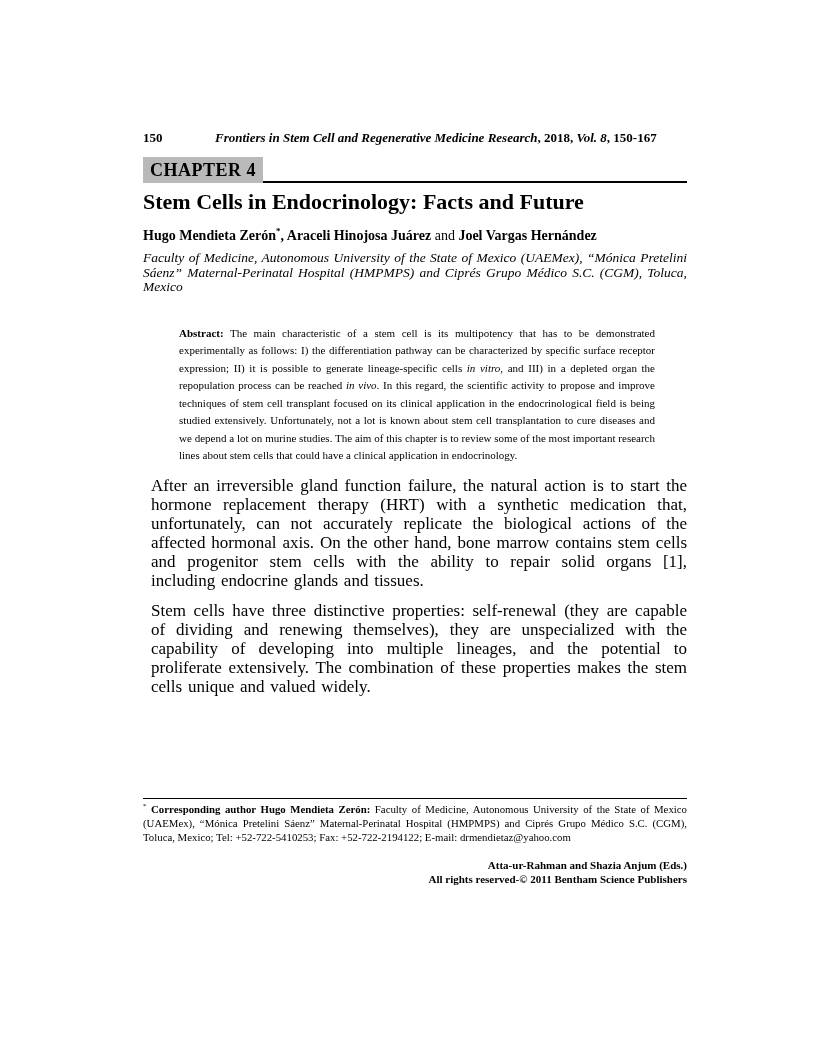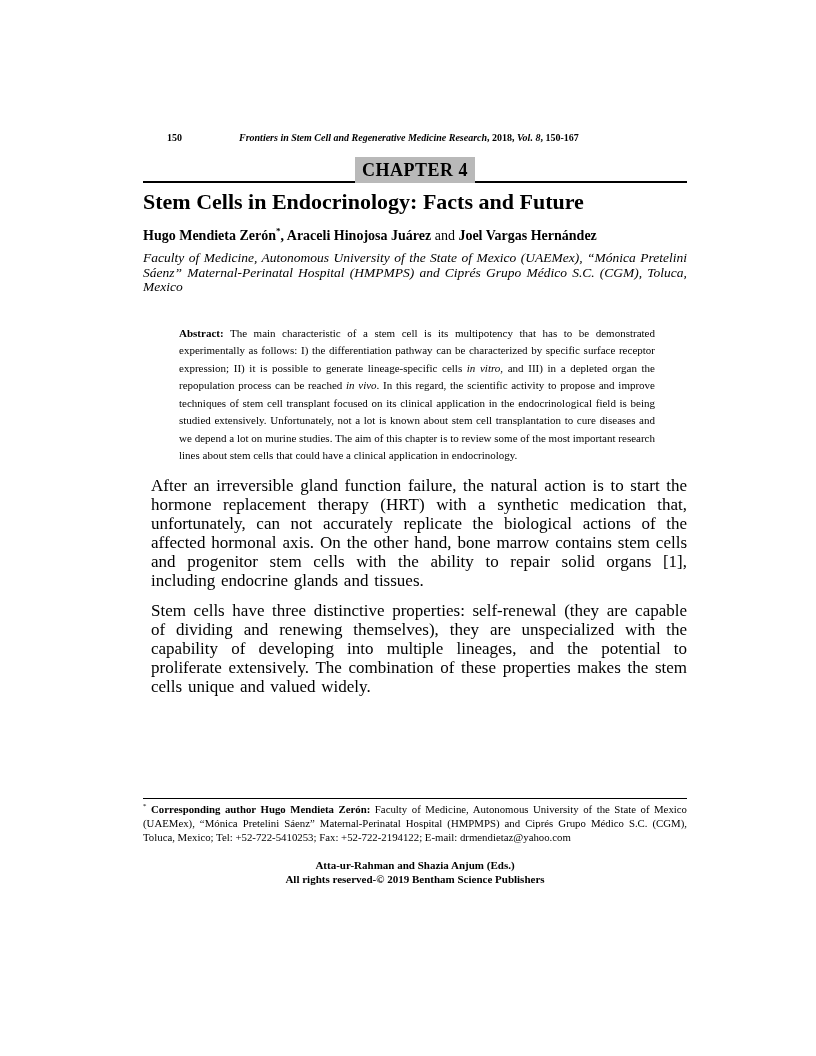--- a/index.html
+++ b/index.html
@@ -18,31 +18,30 @@
   }
   .content {
     position:absolute;
     left:143px; top:0;
     width:544px;
     padding-top:131px;
   }
   
   .running-head {
     display:flex;
-    font-size:10px;
+    font-size:13px;
     line-height:14px;
-    margin-left:24px;
   }
   .page-number { font-weight:bold; width:72px; flex:0 0 72px; }
   .journal-ref { flex:1; }
   
   .chapter-row {
     margin-top:12px;
     border-bottom:2.5px solid #000;
-    text-align:center;
+    text-align:left;
     height:26px;
   }
   .chapter-box {
     display:inline-block;
     background:#b9b9b9;
     font-weight:bold;
     font-size:18px;
     line-height:26px;
     padding:0 7px;
     letter-spacing:0.5px;
@@ -105,21 +104,21 @@
     padding-top:4px;
     font-size:10.8px;
     line-height:13.8px;
     text-align:justify;
   }
   
   .credits {
     position:absolute;
     left:143px; top:858px;
     width:544px;
-    text-align:center;
+    text-align:right;
     font-weight:bold;
     font-size:11px;
     line-height:14px;
   }
   
   .seg-n  { }
   .seg-b  { font-weight:bold; }
   .seg-i  { font-style:italic; }
   .seg-bi { font-weight:bold; font-style:italic; }
   sup { font-size:65%; line-height:0; }
@@ -152,15 +151,15 @@
 
     <p class="body-para">After an irreversible gland function failure, the natural action is to start the hormone replacement therapy (HRT) with a synthetic medication that, unfortunately, can not accurately replicate the biological actions of the affected hormonal axis. On the other hand, bone marrow contains stem cells and progenitor stem cells with the ability to repair solid organs [1], including endocrine glands and tissues.</p>
     <p class="body-para">Stem cells have three distinctive properties: self-renewal (they are capable of dividing and renewing themselves), they are unspecialized with the capability of developing into multiple lineages, and the potential to proliferate extensively. The combination of these properties makes the stem cells unique and valued widely.</p>
 
   </div>
 
   <div class="footnote-block"><sup class="seg-sup">*</sup><span class="seg-n"> </span><span class="seg-b">Corresponding author Hugo Mendieta Zerón:</span><span class="seg-n"> Faculty of Medicine, Autonomous University of the State of Mexico (UAEMex), “Mónica Pretelini Sáenz” Maternal-Perinatal Hospital (HMPMPS) and Ciprés Grupo Médico S.C. (CGM), Toluca, Mexico; Tel: +52-722-5410253; Fax: +52-722-2194122; E-mail: drmendietaz@yahoo.com</span></div>
 
   <div class="credits">
     <div>Atta-ur-Rahman and Shazia Anjum (Eds.)</div>
-    <div>All rights reserved-© 2019 Bentham Science Publishers</div>
+    <div>All rights reserved-© 2011 Bentham Science Publishers</div>
   </div>
 </div>
 
 </body></html>

